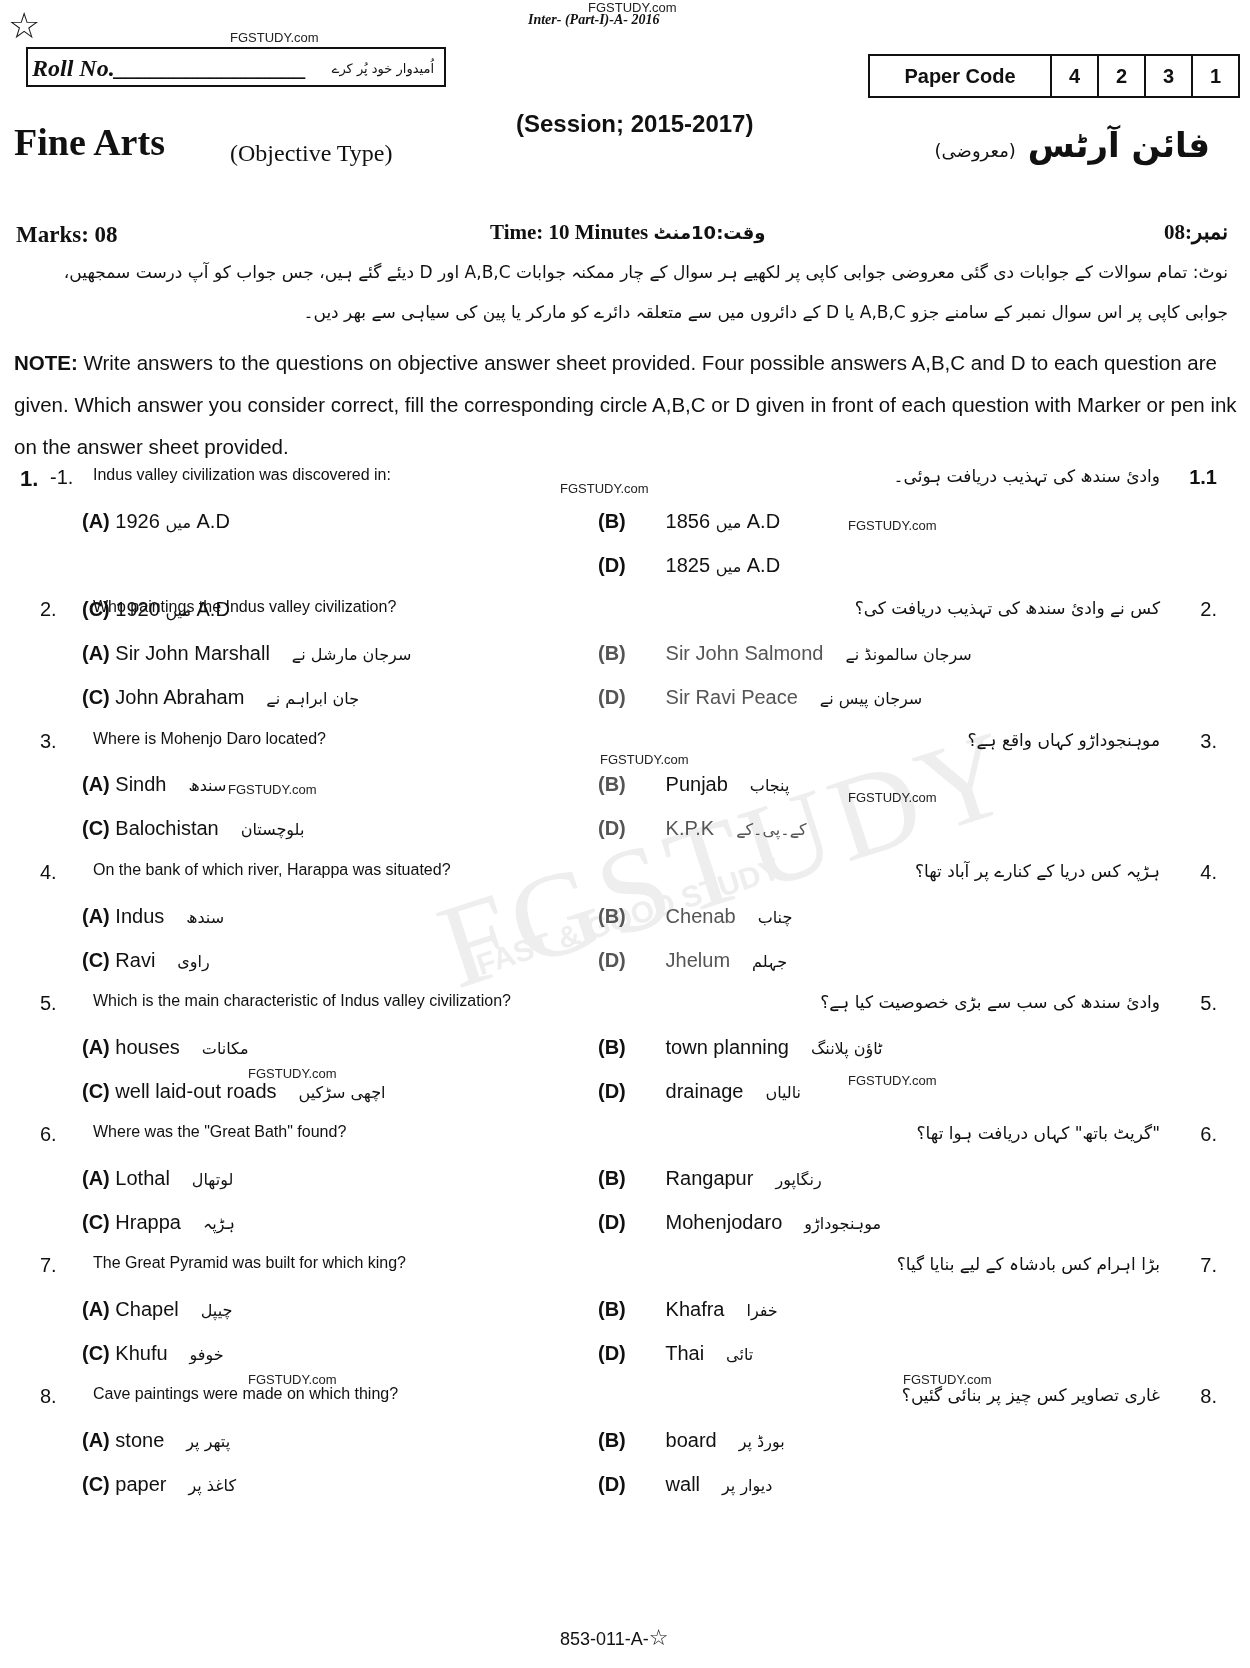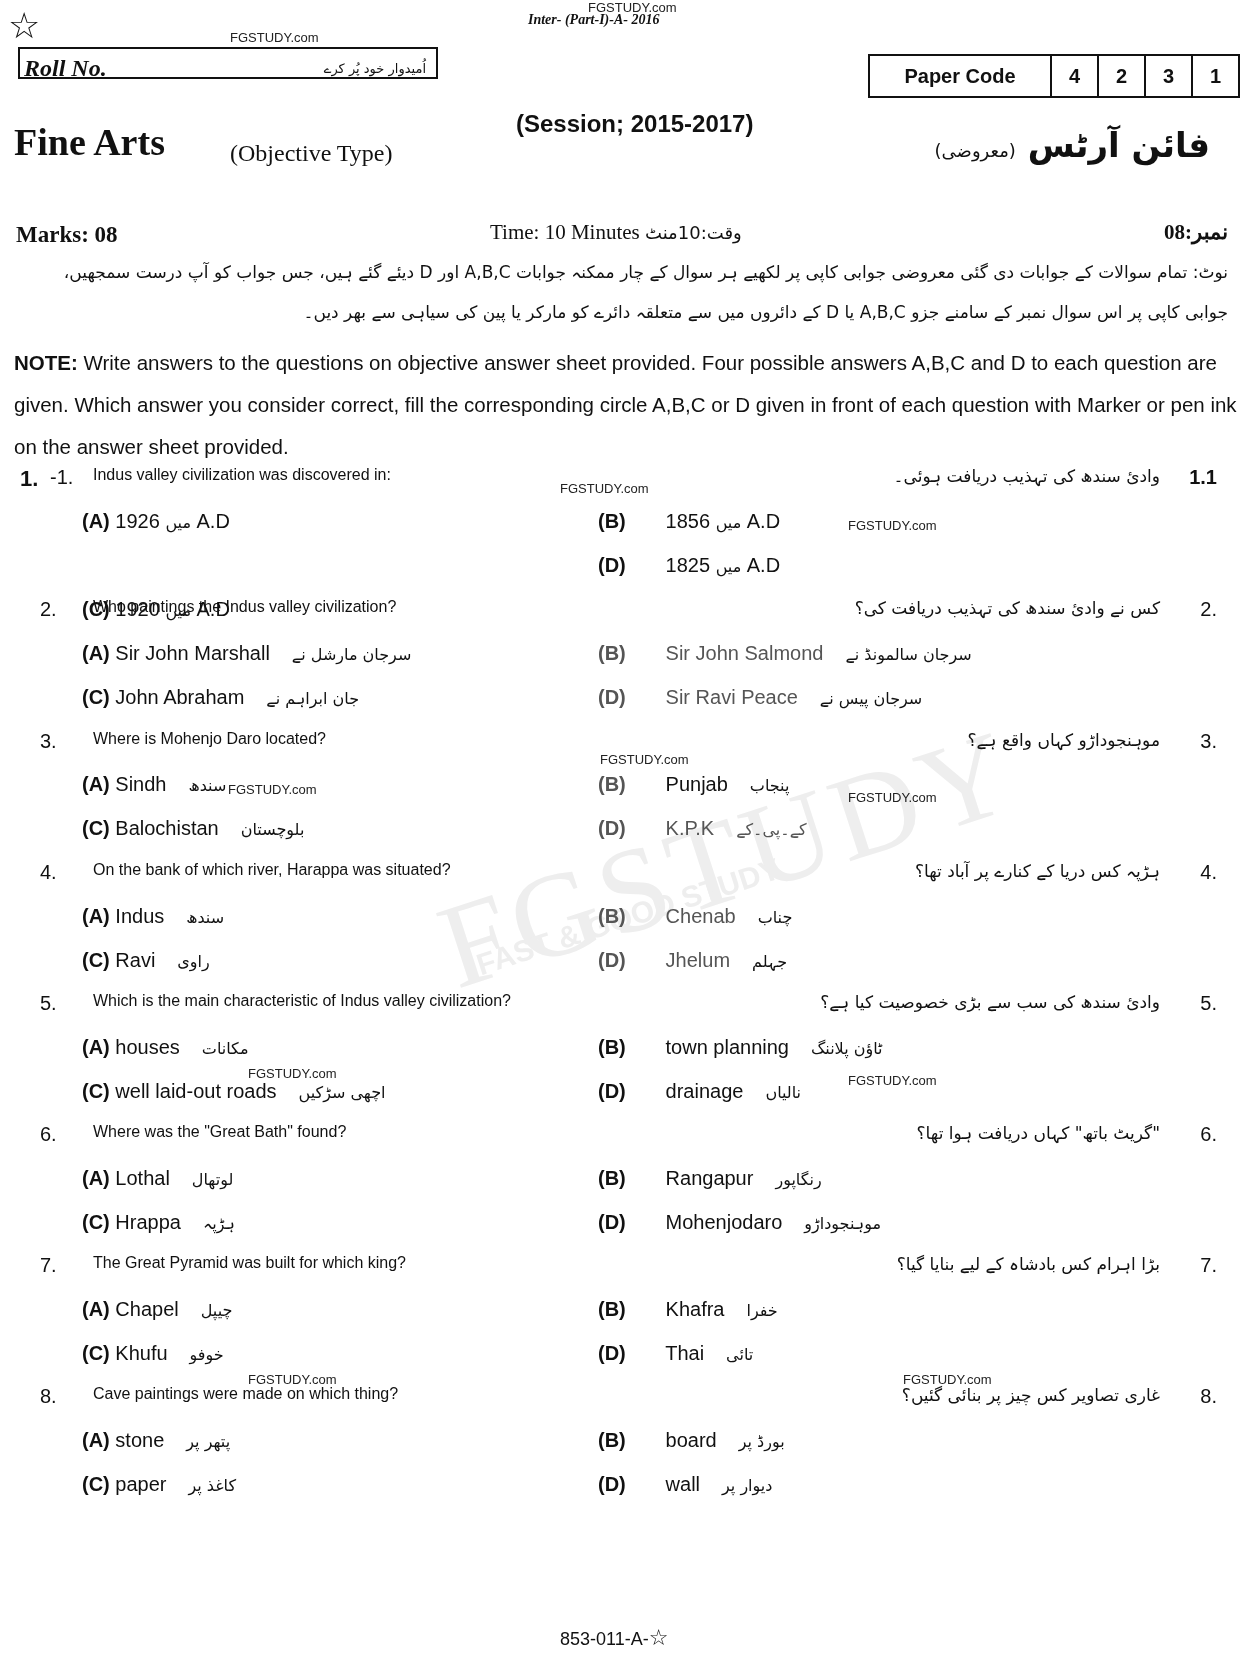--- a/index.html
+++ b/index.html
@@ -2,33 +2,33 @@
 <html><head>
 <meta charset="utf-8">
 <style>
   html, body { margin:0; padding:0; background:#fff; }
   body { width:1250px; height:1668px; position:relative; overflow:hidden; color:#111;
          font-family:"Liberation Sans", sans-serif; }
   .abs { position:absolute; }
   .wm { font-family:"Liberation Sans", sans-serif; font-size:13px; color:#222; }
   .urdu { font-family:"DejaVu Sans", sans-serif; direction:rtl; unicode-bidi:embed; }
   #star-top { left:8px; top:8px; font-size:36px; line-height:36px; }
-  #roll-box { left:18px; top:47px; width:420px; height:32px; border:2px solid #111; box-sizing:border-box; }
+  #roll-box { left:26px; top:47px; width:420px; height:40px; border:2px solid #111; box-sizing:border-box; }
   #roll-label { left:4px; top:6px; font-family:"Liberation Serif", serif; font-style:italic; font-weight:bold; font-size:24px; }
   #roll-urdu { right:10px; top:12px; font-size:13px; }
   #header-code { left:528px; top:12px; font-family:"Liberation Serif", serif; font-style:italic; font-weight:bold; font-size:14px; }
   #paper-code { left:868px; top:54px; display:flex; border:2px solid #111; height:44px; box-sizing:border-box; }
   #paper-code .cell { border-left:2px solid #111; width:45px; display:flex; align-items:center; justify-content:center; font-weight:bold; font-size:20px; }
   #paper-code .label { border-left:none; width:180px; font-size:20px; }
   #title { left:14px; top:120px; font-family:"Liberation Serif", serif; font-weight:bold; font-size:38px; }
   #title-sub { left:230px; top:132px; font-family:"Liberation Serif", serif; font-size:24px;margin-top:8px; }
   #session { left:516px; top:110px; font-weight:bold; font-size:24px; }
   #title-urdu { right:40px; top:125px; font-size:34px; font-weight:bold; }
   #marks { left:16px; top:222px; font-family:"Liberation Serif", serif; font-weight:bold; font-size:23px; }
-  #time { left:490px; top:220px; font-family:"Liberation Serif", serif; font-weight:normal; font-size:21px; }
+  #time { left:490px; top:220px; font-family:"Liberation Serif", serif; font-weight:bold; font-size:21px; }
   #marks-urdu { right:22px; top:220px; font-family:"Liberation Serif", serif; font-weight:bold; font-size:21px; }
   .urdu-note { right:22px; font-size:17px; }
   #note { left:14px; top:342px; width:1225px; font-size:20.5px; line-height:42px; }
   #note b { font-weight:bold; }
   .q { position:absolute; left:0; width:1250px; }
   .q-num { position:absolute; font-size:20px; }
   .q-text { position:absolute; left:93px; font-size:16px; }
   .q-urdu { position:absolute; right:90px; font-size:17px; }
   .q-urdu-num { position:absolute; right:33px; font-size:20px; }
   .opt { position:absolute; font-size:20px; }

